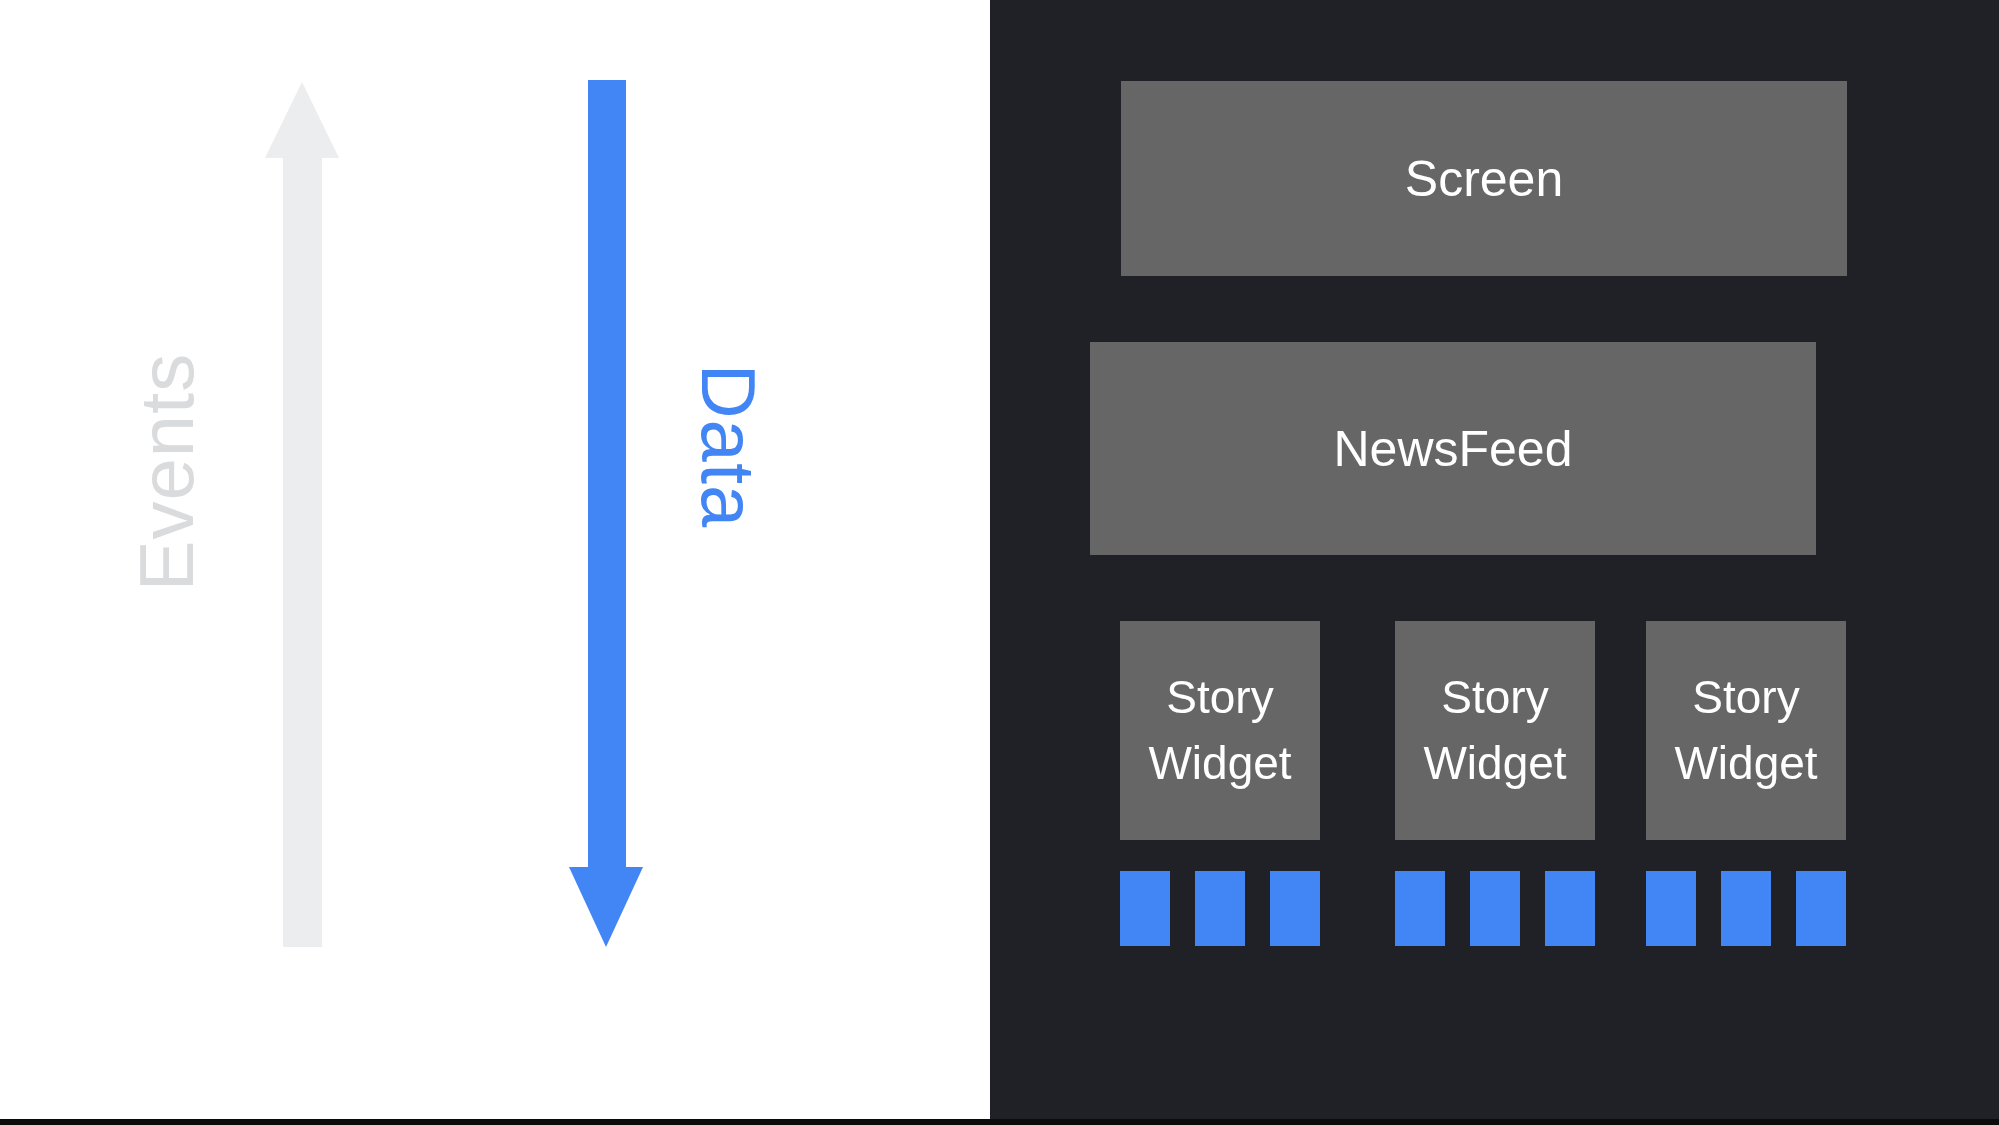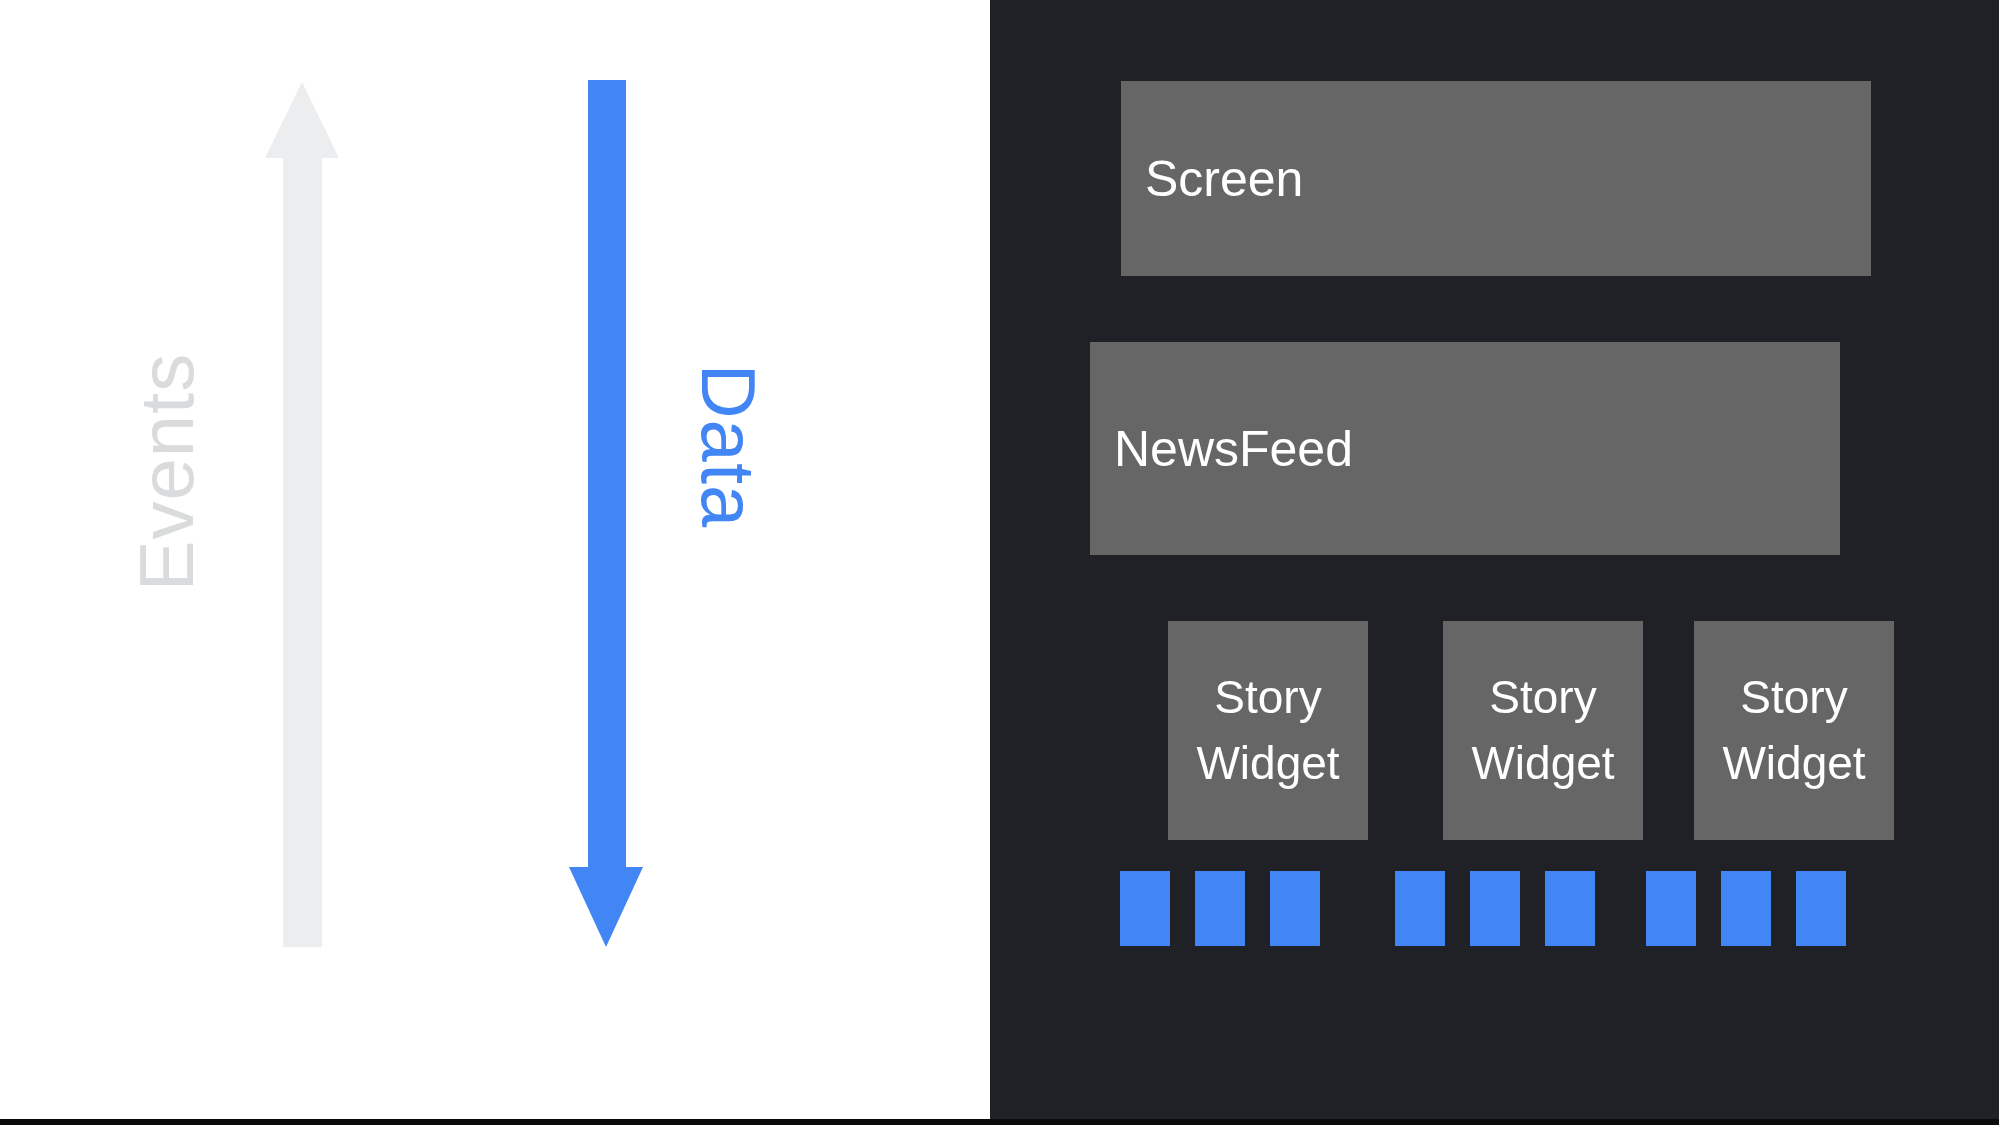--- a/index.html
+++ b/index.html
@@ -64,37 +64,35 @@
   
   #widget-tree-panel{
     position:absolute;
     left:990px;top:0;width:1009px;height:1125px;
     background:var(--panel-dark);
   }
   .gray-box{
     position:absolute;
     background:var(--box-gray);
     color:var(--text-white);
-    display:flex;align-items:center;justify-content:flex-start;
+    display:flex;align-items:center;justify-content:center;
     text-align:center;
     font-weight:500;
-    padding-left:24px;
   }
   #screen-box{left:1121px;top:81px;width:726px;height:195px;font-size:50px;}
   #newsfeed-box{left:1090px;top:342px;width:726px;height:213px;font-size:50px;}
   #story-row{position:absolute;left:1120px;top:621px;width:727px;height:219px;}
   .story-box{
     position:absolute;top:0;width:200px;height:219px;
     background:var(--box-gray);
     color:var(--text-white);
     display:flex;align-items:center;justify-content:center;
     text-align:center;
     font-size:46px;line-height:1.42;font-weight:500;
     padding:0;
-    margin-left:48px;
   }
   .story-box:nth-child(1){left:0;}
   .story-box:nth-child(2){left:275px;}
   .story-box:nth-child(3){left:526px;}
   #blocks-row{position:absolute;left:1120px;top:871px;width:727px;height:75px;}
   .block-group{
     position:absolute;top:0;width:200px;height:75px;
     display:flex;justify-content:space-between;
   }
   .block-group:nth-child(1){left:0;}

